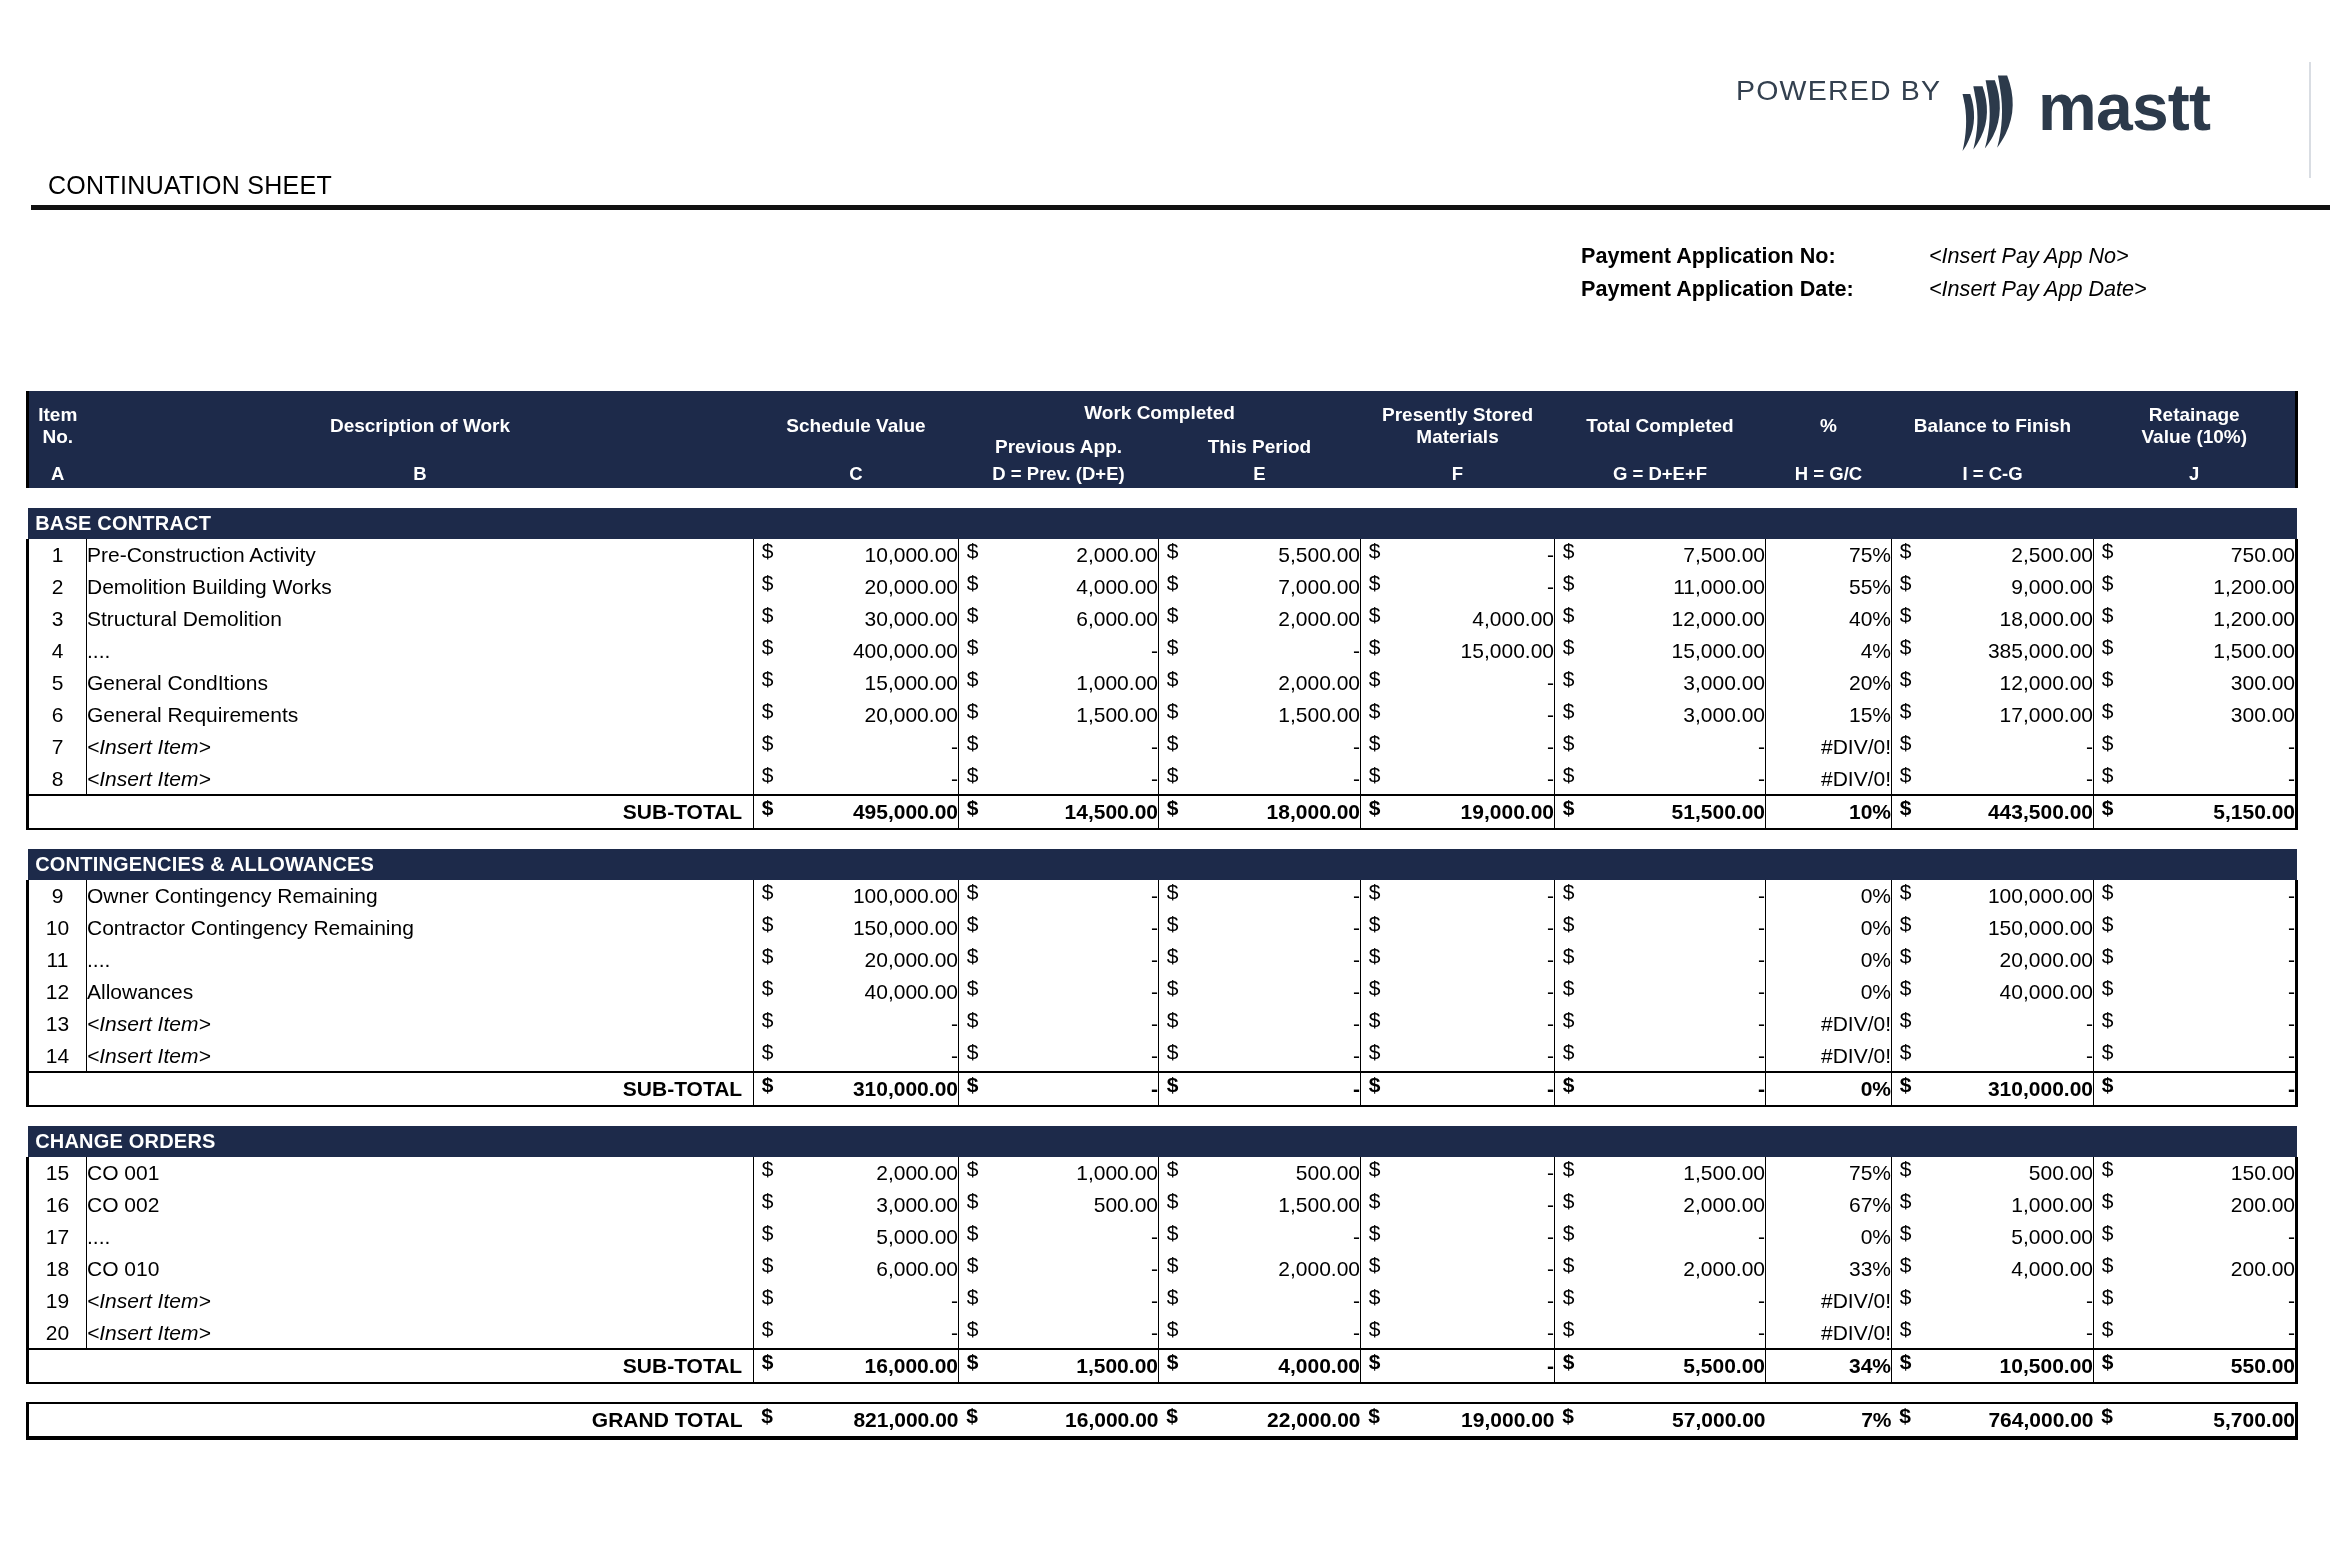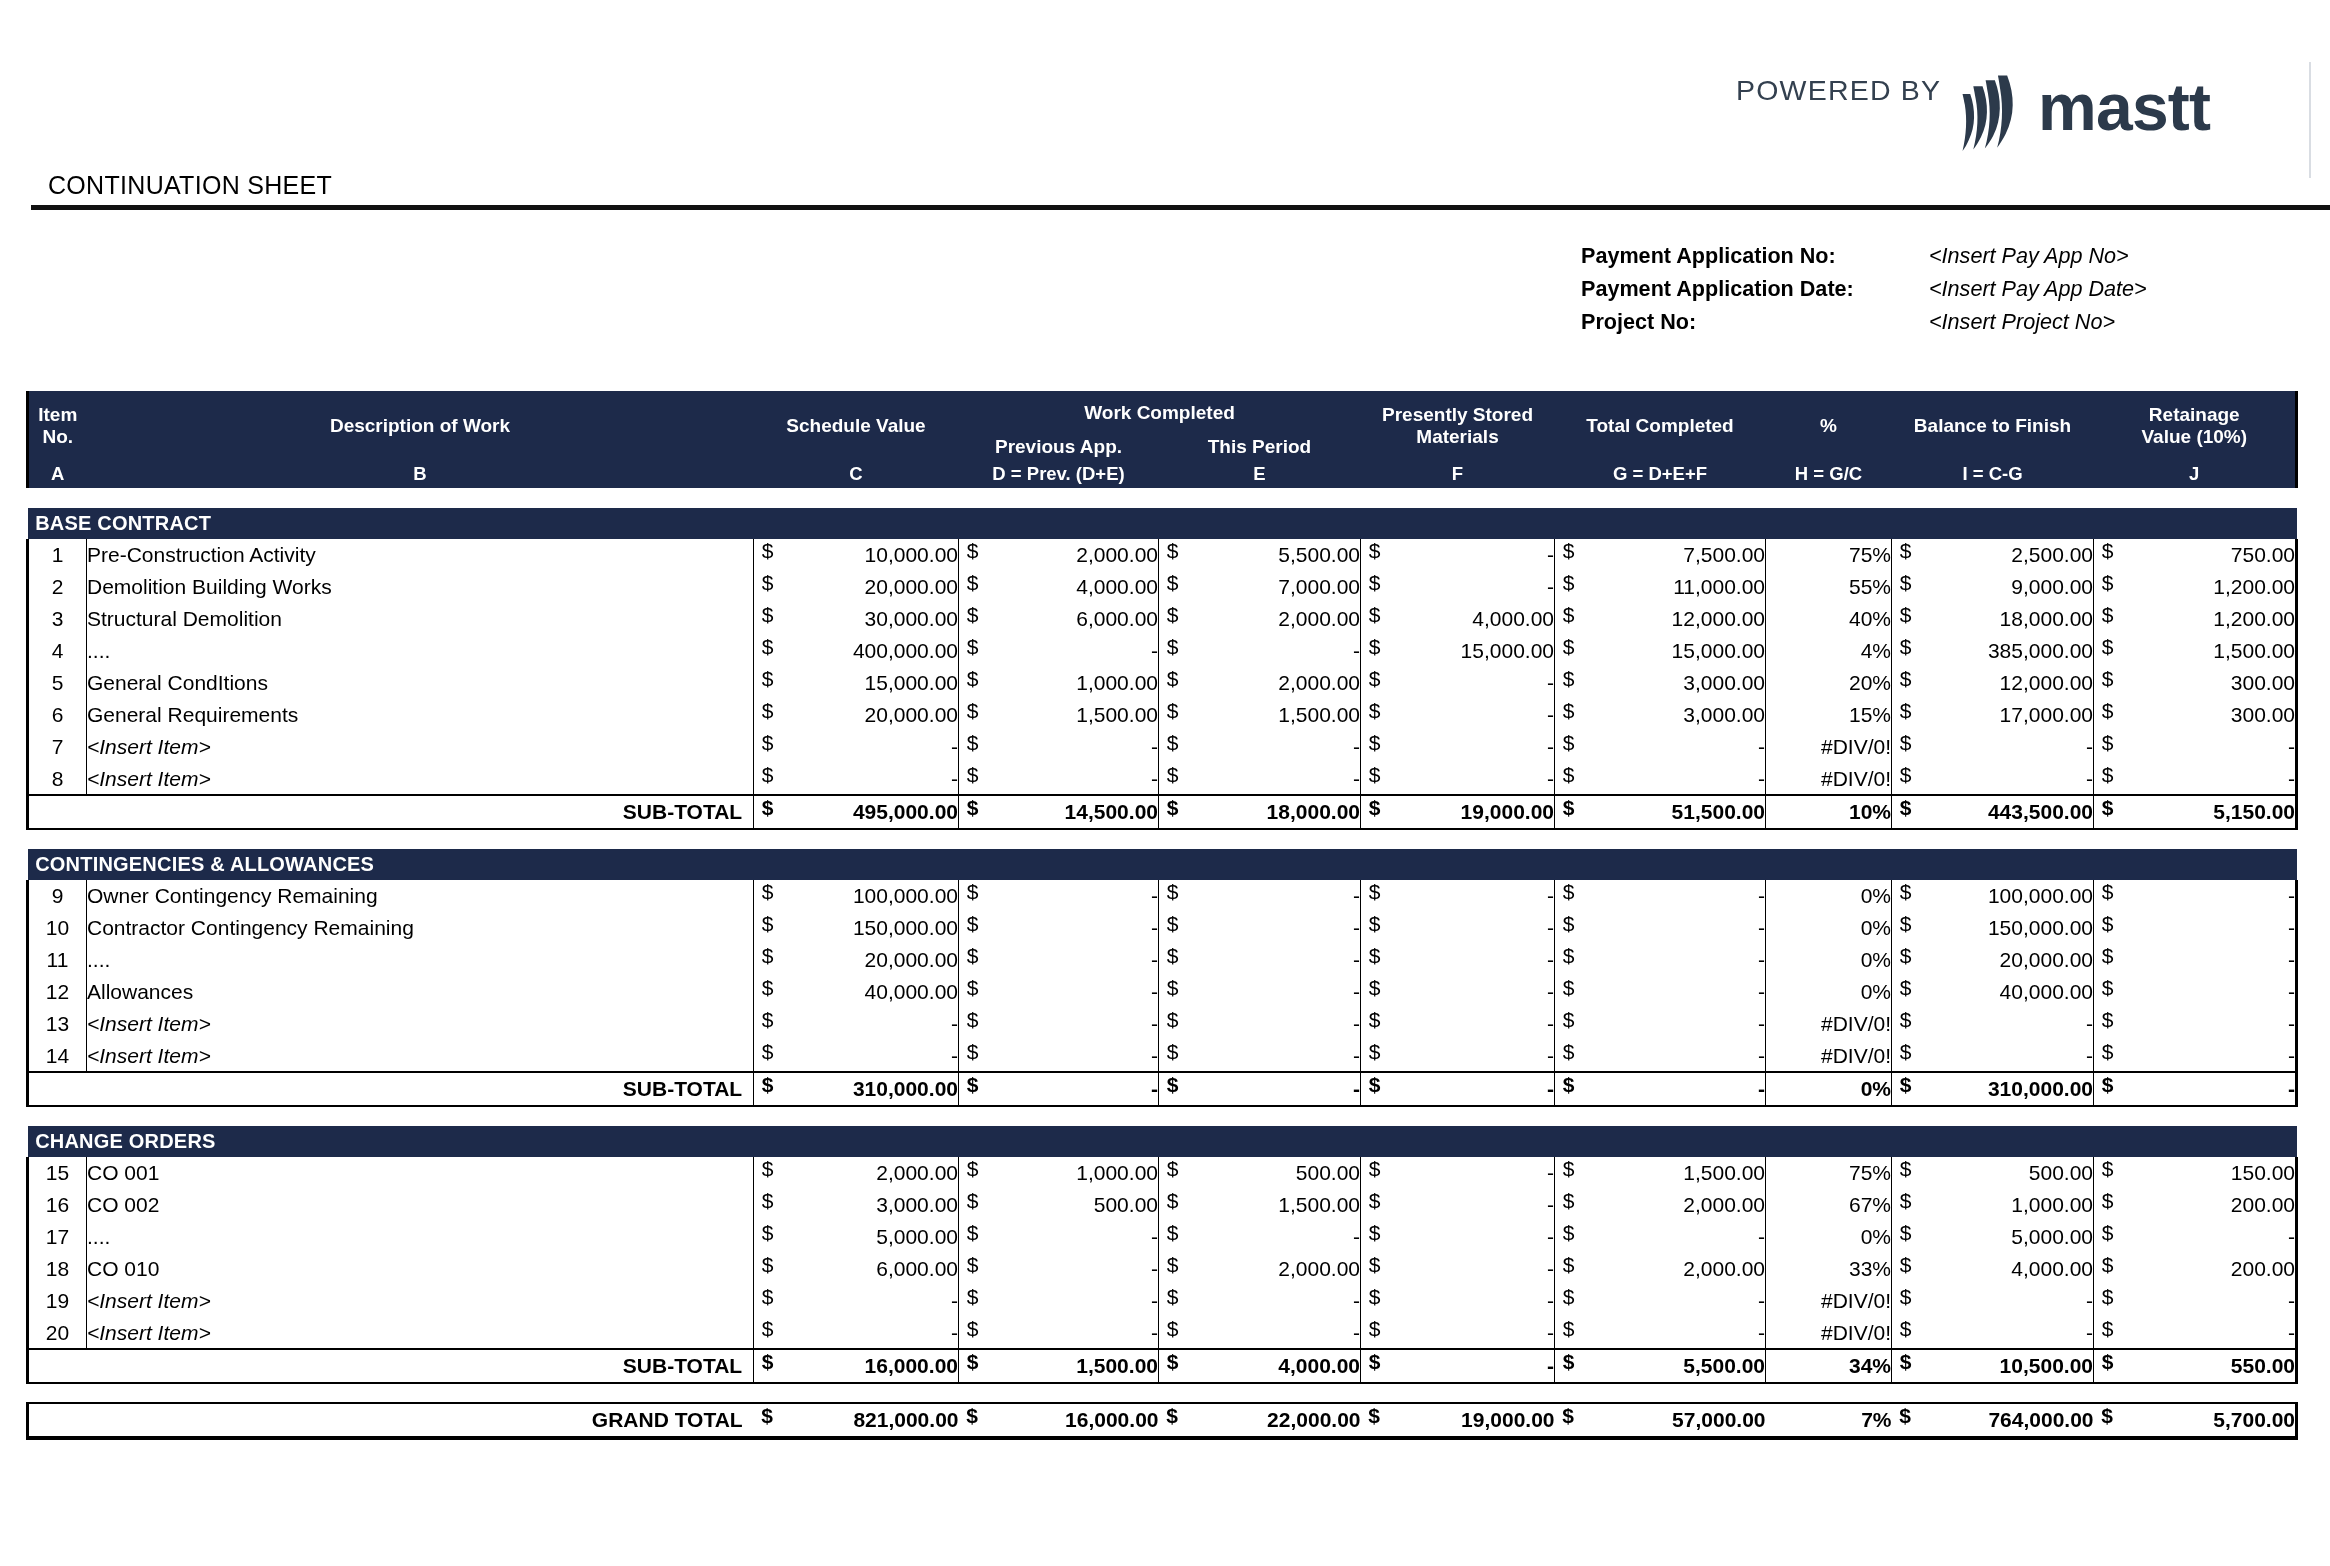--- a/index.html
+++ b/index.html
@@ -125,24 +125,20 @@
   <div class="title-rule"></div>
 
   <div class="meta">
     <div class="meta-row">
       <span class="meta-label">Payment Application No:</span>
       <span class="meta-value">&lt;Insert Pay App No&gt;</span>
     </div>
     <div class="meta-row">
       <span class="meta-label">Payment Application Date:</span>
       <span class="meta-value">&lt;Insert Pay App Date&gt;</span>
-    </div>
-    <div class="meta-row">
-      <span class="meta-label">Project No:</span>
-      <span class="meta-value">&lt;Insert Project No&gt;</span>
     </div>
   </div>
 
   <table class="tbl">
     <colgroup>
       <col style="width:59px">
       <col style="width:667px">
       <col style="width:205px">
       <col style="width:200px">
       <col style="width:202px">

